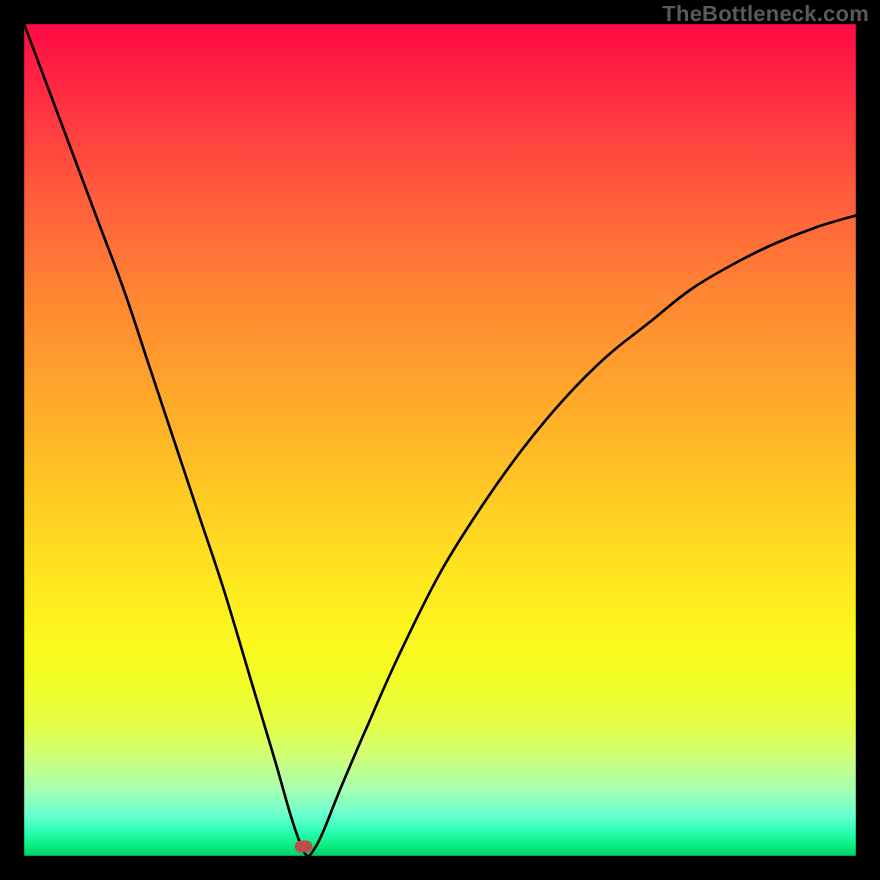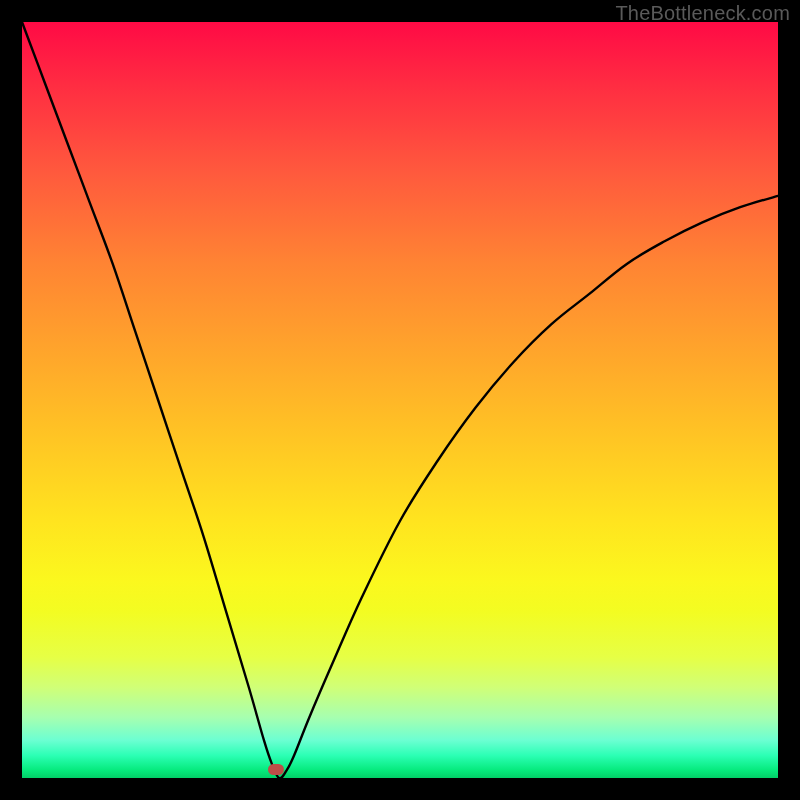--- a/index.html
+++ b/index.html
@@ -36,21 +36,21 @@
       #02cf67 100%
     );
   }
   .watermark {
     position: absolute;
     top: 2px;
     right: 10px;
     color: #5a5a5a;
     font-size: 20px;
     letter-spacing: 0.2px;
-    font-weight: 400;
+    font-weight: 700;
     user-select: none;
   }
   svg.curve {
     position: absolute;
     left: 0;
     top: 0;
   }
   .marker {
     position: absolute;
     width: 16px;

